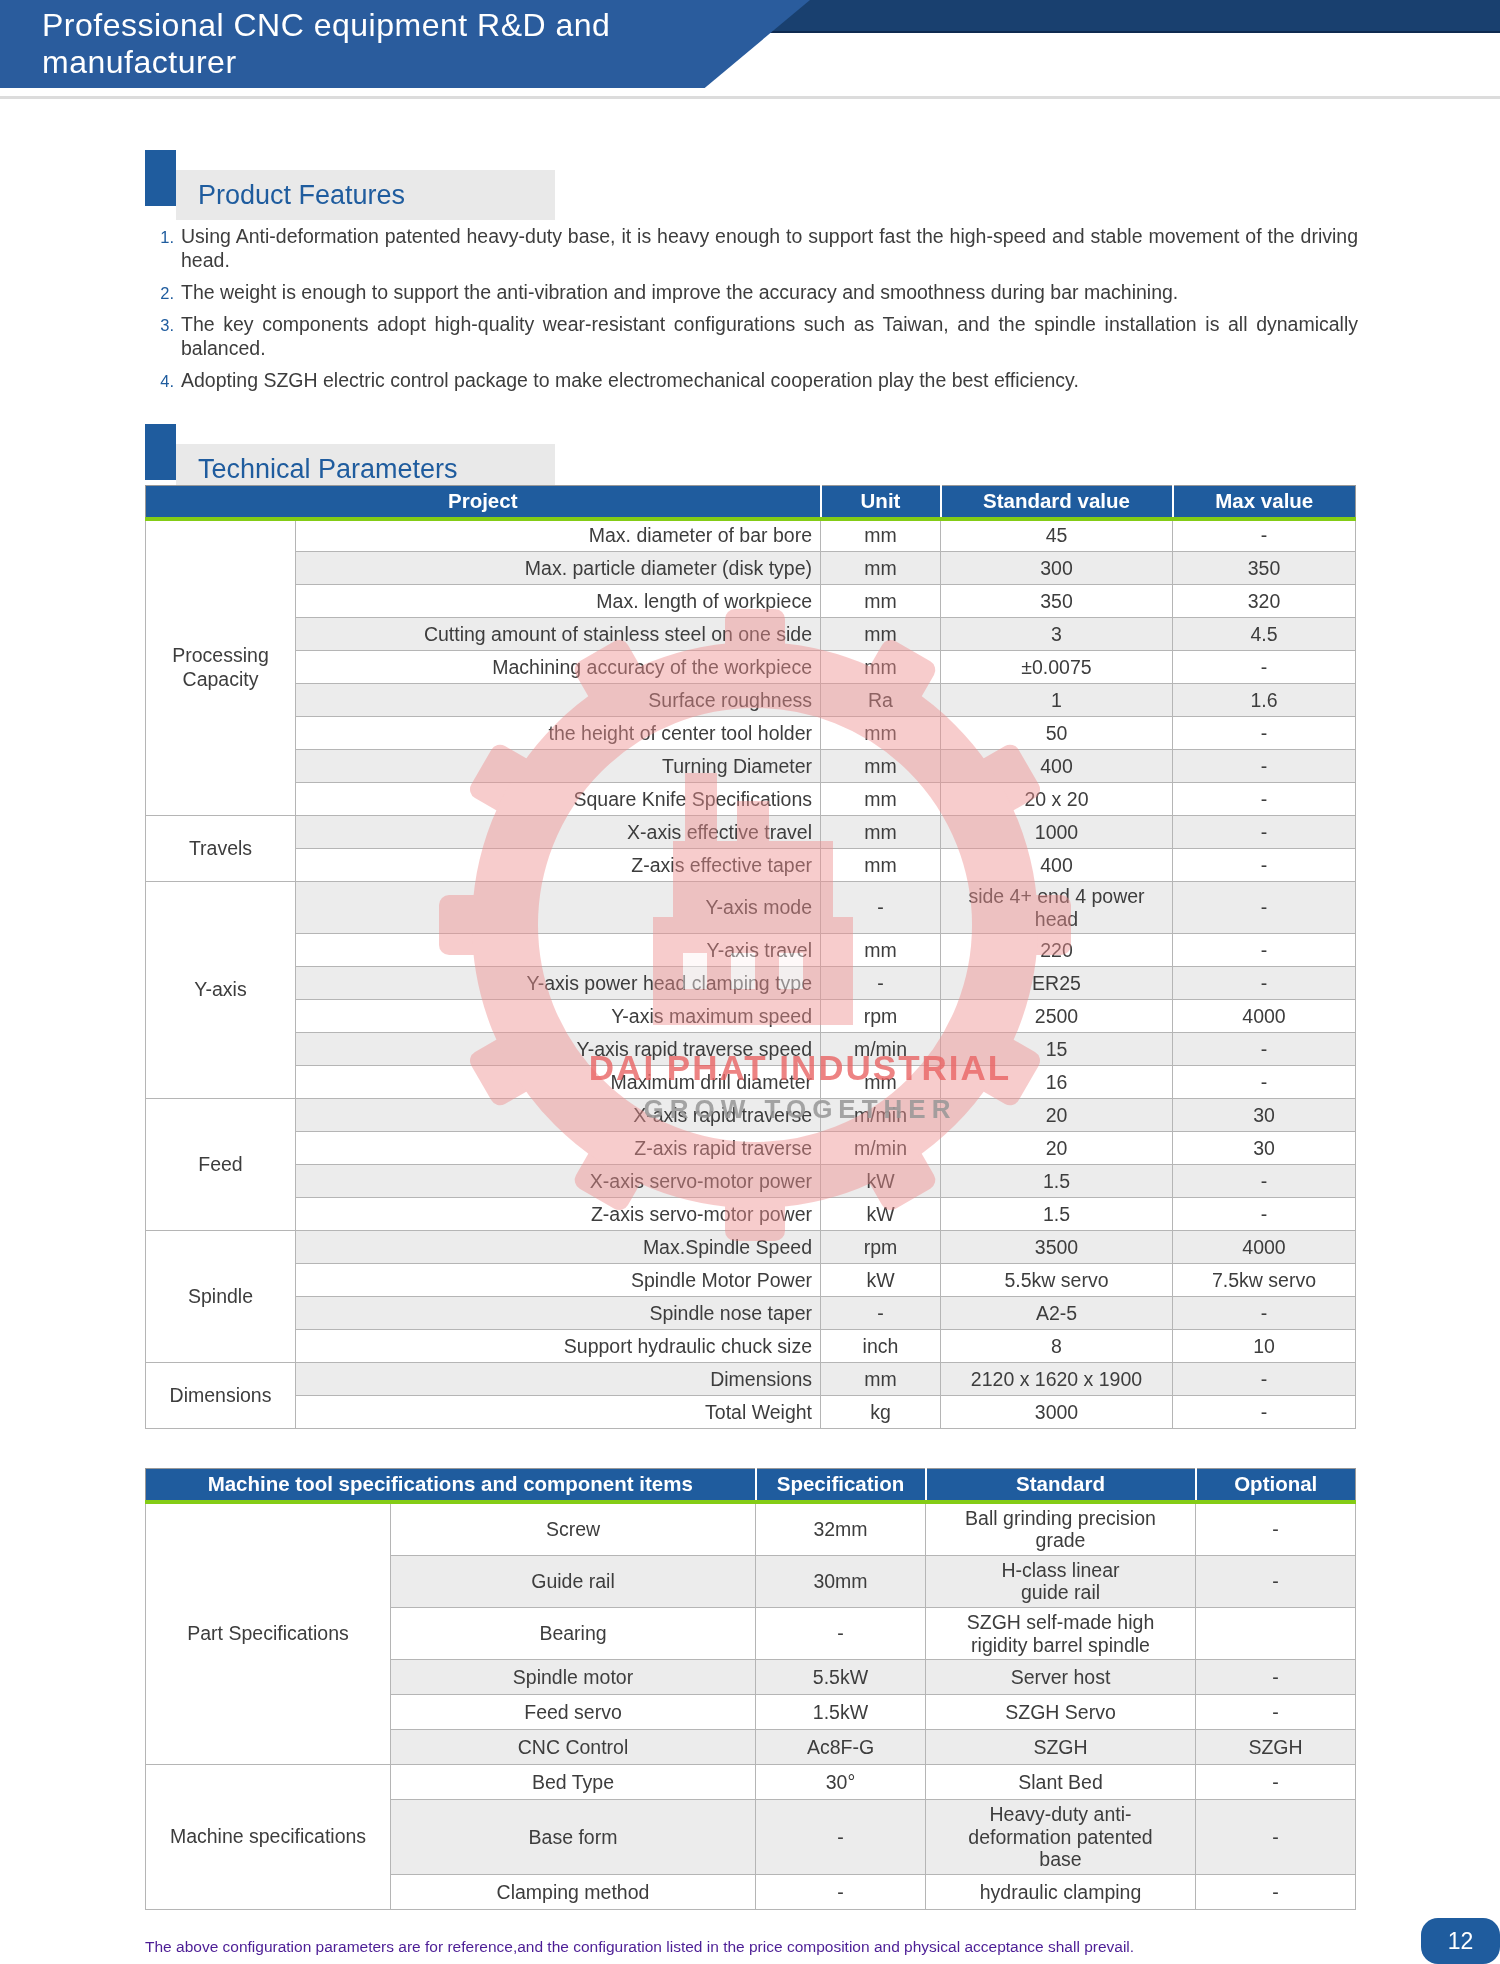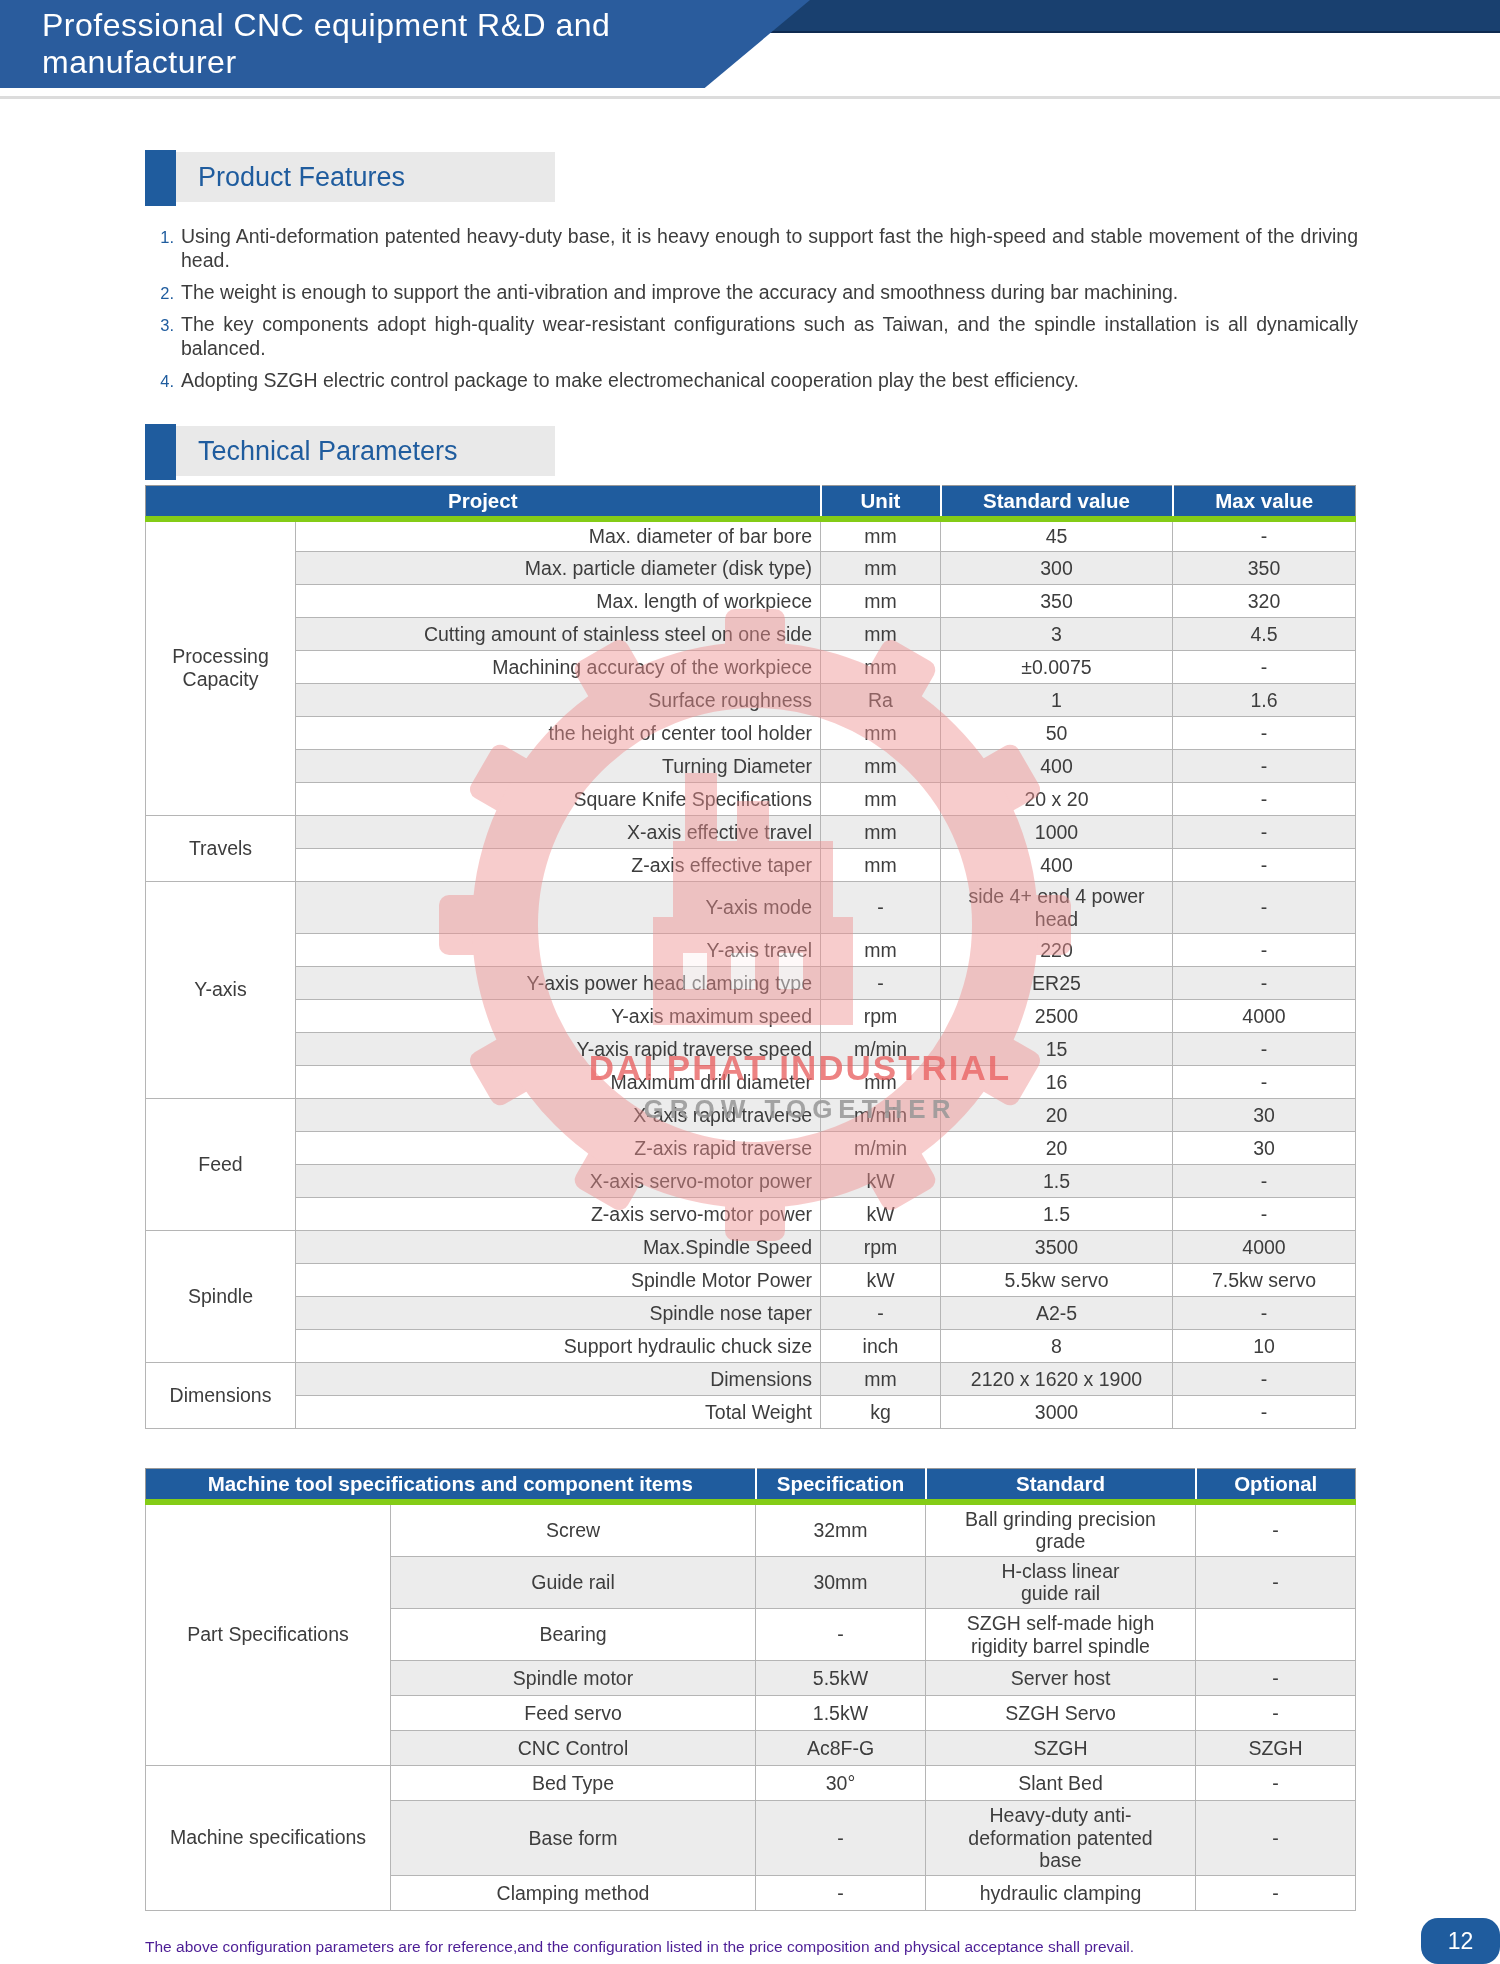--- a/index.html
+++ b/index.html
@@ -14,34 +14,34 @@
   .topbar{position:absolute;left:0;top:0;width:100%;height:33px;background:var(--topbar);border-bottom:2px solid #0f2a50;}
   .banner{position:absolute;left:0;top:0;width:810px;height:88px;background:var(--banner);
           clip-path:polygon(0 0,100% 0,87% 100%,0 100%);
           display:flex;align-items:center;}
   .banner span{color:#fff;font-size:32px;padding-left:42px;letter-spacing:0.5px;}
   .header-rule{position:absolute;left:0;top:96px;width:100%;height:3px;background:#dcdcdc;}
 
   
   .heading{position:absolute;left:145px;display:flex;height:56px;}
   .heading .sq{width:31px;height:56px;background:var(--accent);flex:none;}
-  .heading .bar{width:379px;background:#e9e9e9;display:flex;align-items:center;margin-top:2px;height:50px;}
+  .heading .bar{width:379px;background:#e9e9e9;display:flex;align-items:center;margin-top:20px;height:50px;}
   .heading .bar span{color:var(--accent);font-size:27px;padding-left:22px;}
 
   
   .features{position:absolute;left:150px;top:225px;width:1208px;}
   .features li{display:flex;margin-bottom:8px;}
   .features .num{color:var(--accent);font-size:16.5px;width:24px;flex:none;text-align:right;margin-right:7px;padding-top:3px;}
   .features .txt{font-size:19.5px;color:var(--ink);line-height:1.23;text-align:justify;}
 
   
   .tblwrap{position:absolute;left:145px;width:1210px;}
   .tblwrap table{border-collapse:collapse;table-layout:fixed;width:1210px;border:1px solid #999;}
   .tblwrap thead th{background:var(--accent);color:#fff;font-size:20.5px;font-weight:bold;
-                    height:33px;border-left:2px solid #fff;padding:0 4px;border-bottom:6px solid #84cc16;}
+                    height:33px;border-left:2px solid #fff;padding:0 4px;border-bottom:4px solid #84cc16;}
   .tblwrap thead th:first-child{border-left:none;}
   .tblwrap tbody td,.tblwrap tbody th{border:1px solid #b5b5b5;font-size:19.5px;color:var(--ink);font-weight:normal;}
   .tblwrap tbody td{text-align:center;height:33px;padding:3px 8px;line-height:1.16;white-space:pre-line;}
   .tblwrap tbody th.group{background:#fff;text-align:center;line-height:1.2;padding:2px 6px;}
   .tblwrap tbody tr.alt td{background:var(--rowalt);}
   .t1 td.c0{text-align:right;padding-left:11px;}
   .t2 tbody td{height:35px;}
   #table1{top:485px;}
   #table2{top:1468px;}
 

